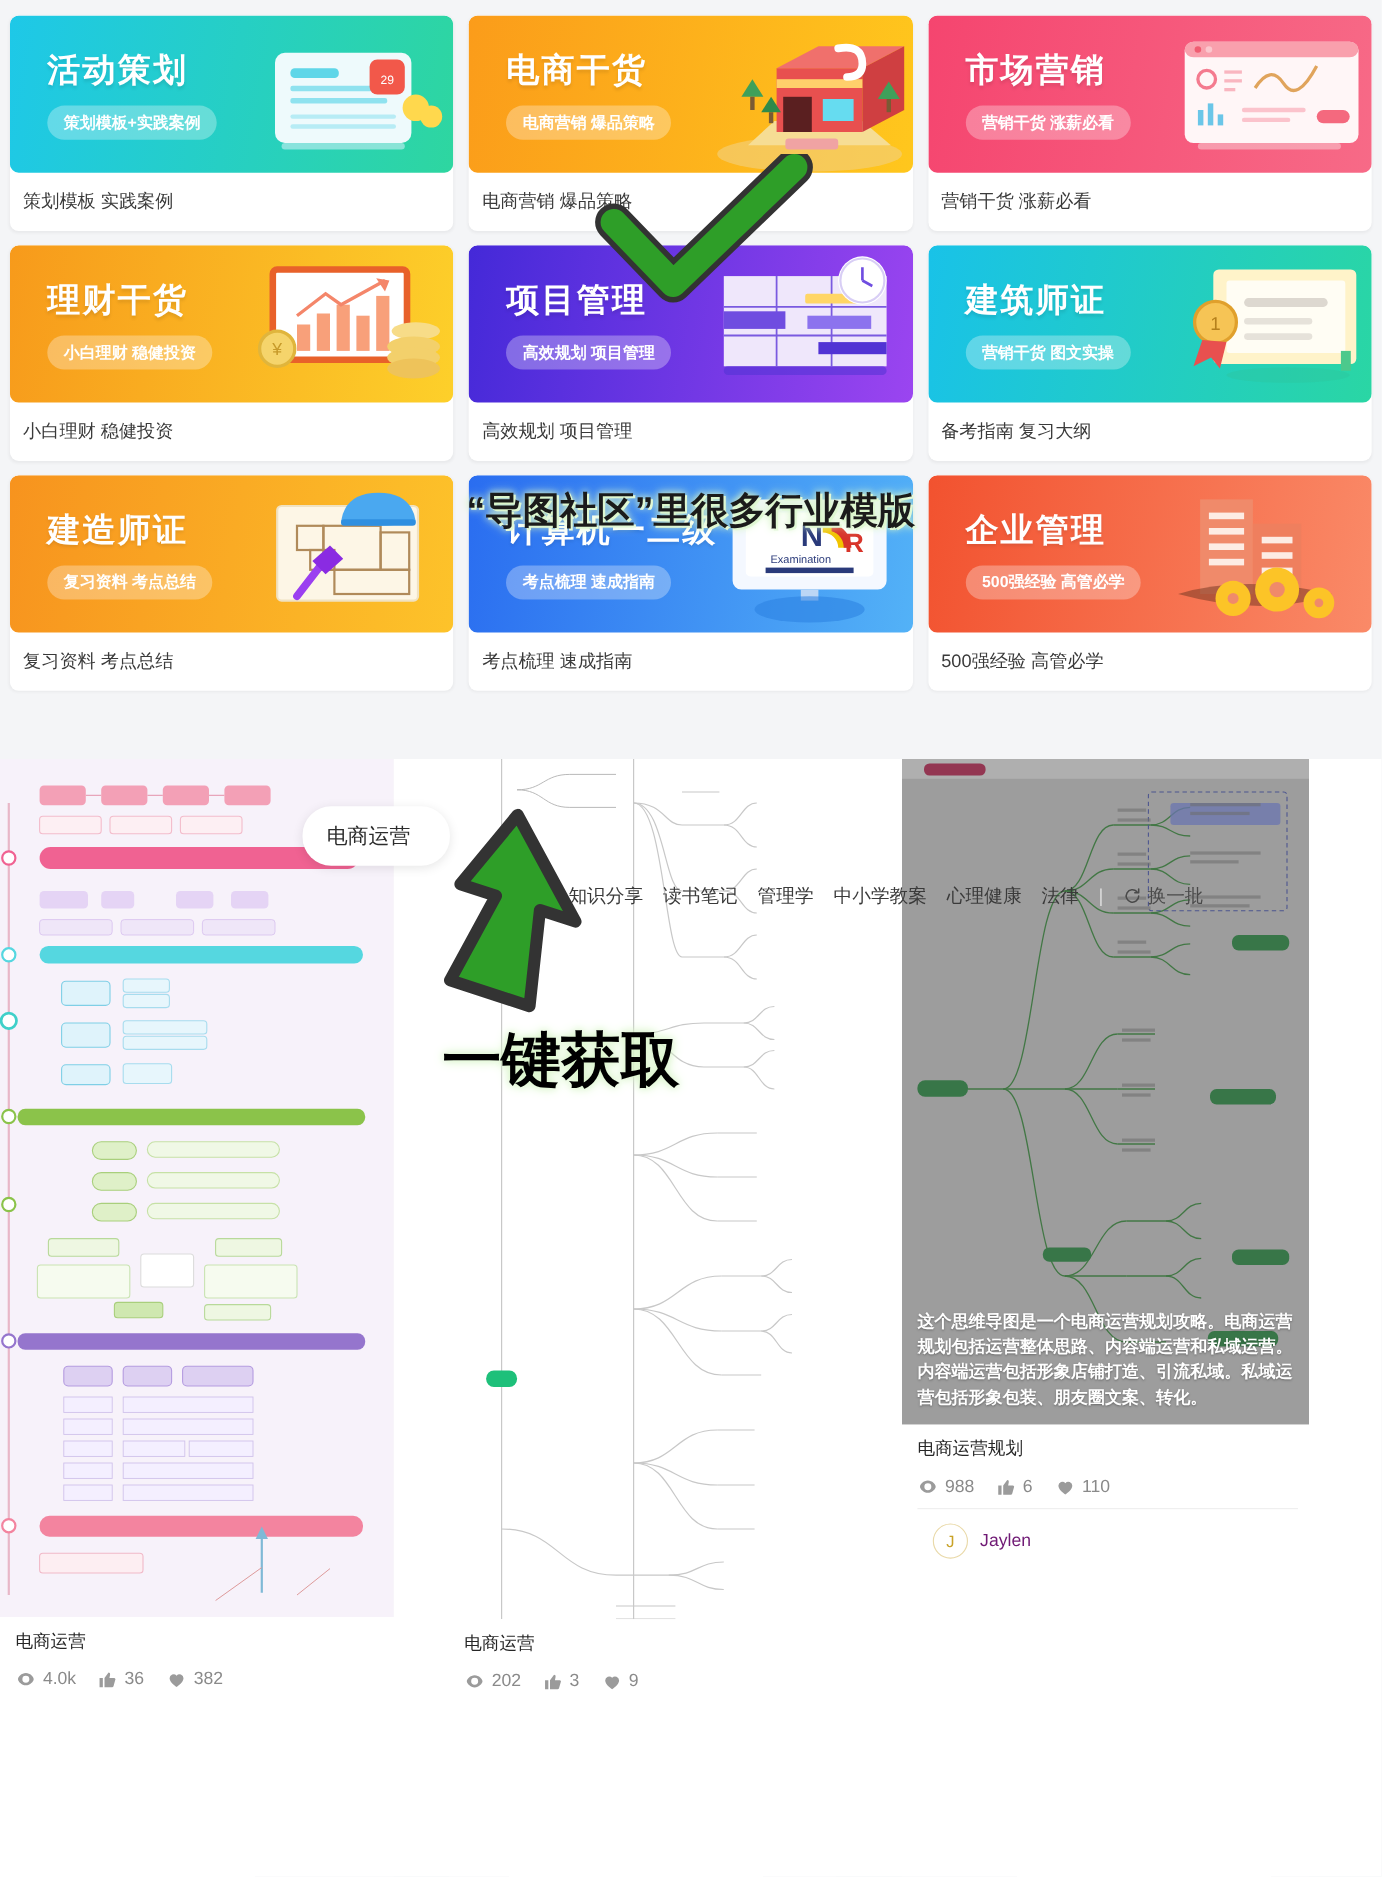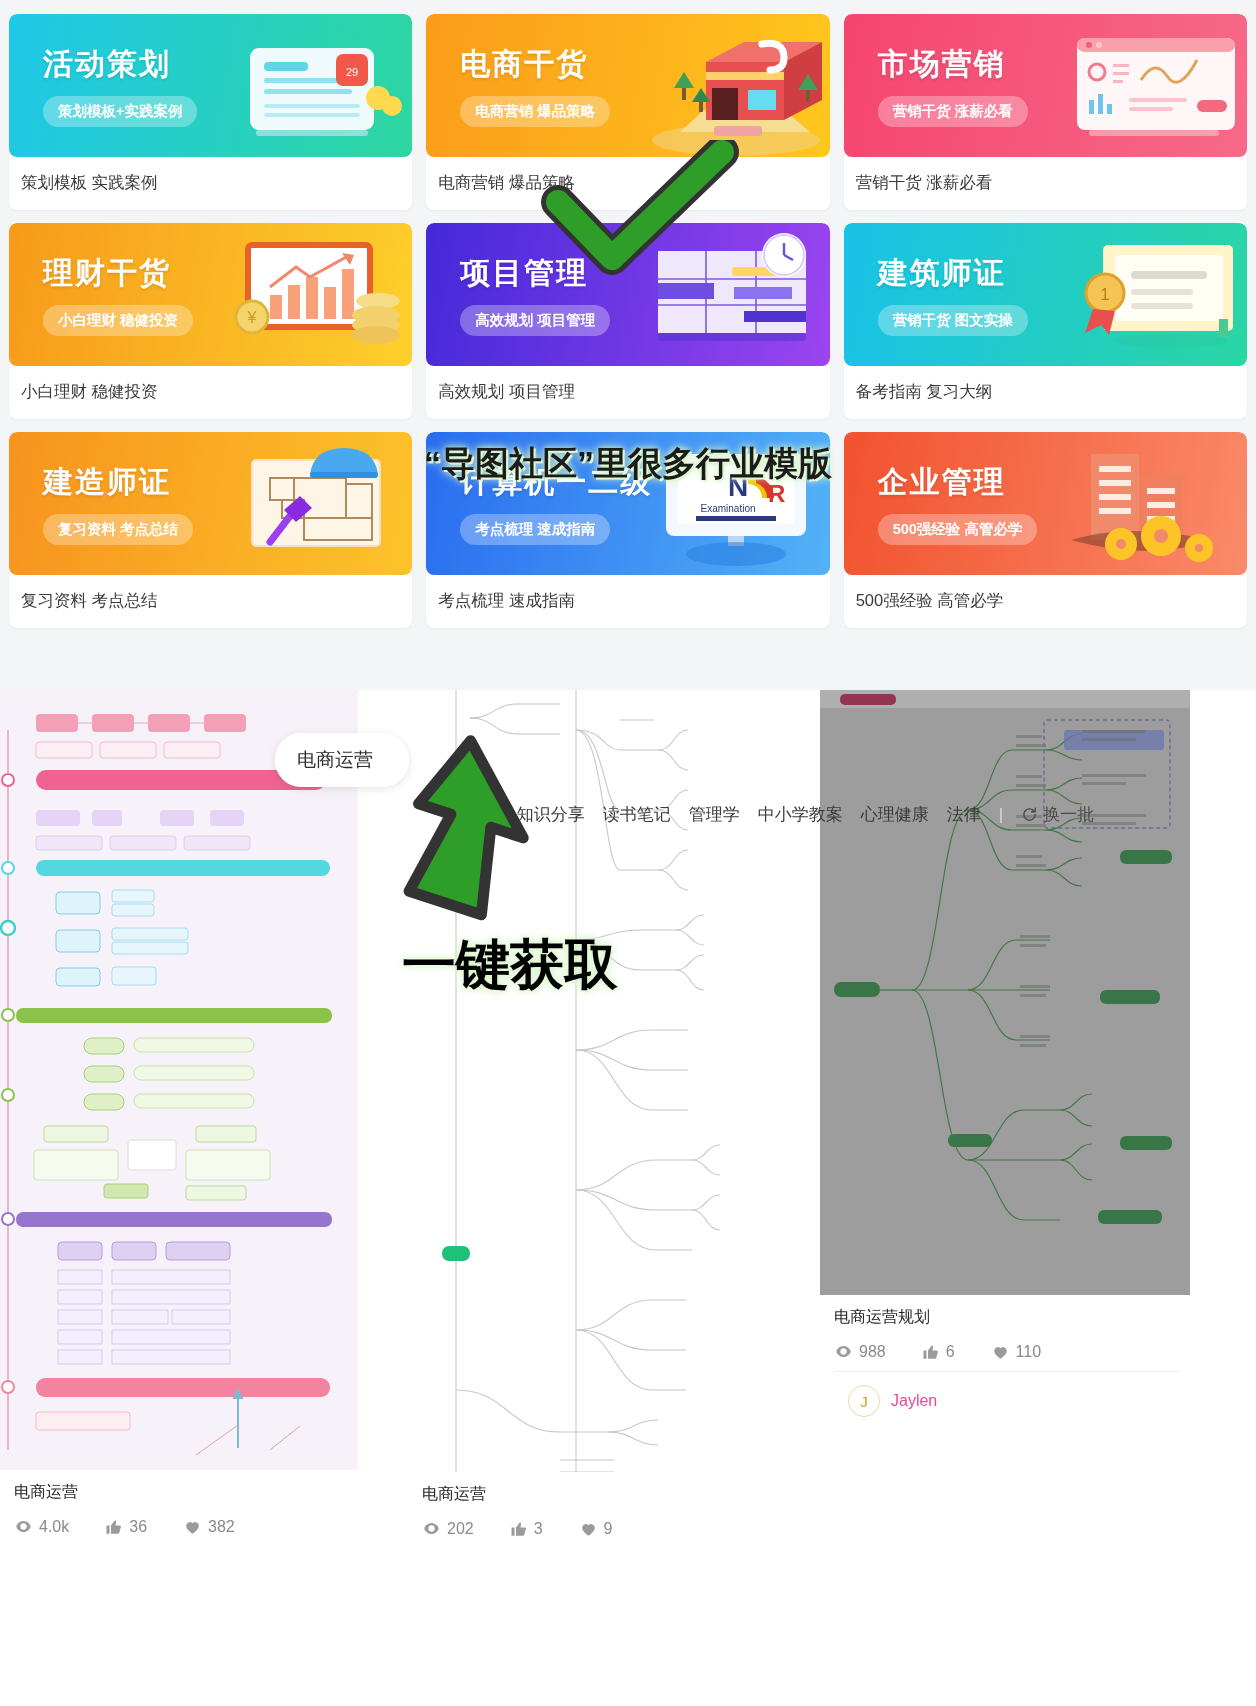--- a/index.html
+++ b/index.html
@@ -95,37 +95,37 @@
 
   .mm-thumb { position: relative; overflow: hidden; }
   .mm-1 { height: 780px; background: #f6f1f8; }
   .mm-2 { height: 782px; background: #ffffff; }
   .mm-3 { height: 605px; background: #b9b9b9; }
 
   .card-footer { padding: 12px 10px 8px 14px; }
   .card-title {
     font-size: 16px; color: #262626; margin-bottom: 14px;
   }
-  .stats { display: flex; align-items: center; gap: 36px; color: #8a8a8a; font-size: 16px;}
+  .stats { display: flex; align-items: center; gap: 20px; color: #8a8a8a; font-size: 16px;}
   .stat { display: flex; align-items: center; gap: 6px; }
   .stat svg { display:block; }
 
   .author-row {
     display:flex; align-items:center; gap:11px;
     border-top: 1px solid #eee;
     padding: 13px 14px 0 14px;
     margin-top: 10px;
   }
   .avatar {
     width: 32px; height: 32px; border-radius: 50%;
     background: #fff; border: 1.5px solid #e9d9a8;
     color: #c9a227; font-size: 15px;
     display:flex; align-items:center; justify-content:center;
   }
-  .author-name { font-size: 16px; color: #ec4899; }
+  .author-name { font-size: 16px; color: #701a75; }
 
   
   .tag-pill {
     position: absolute;
     left: 275px; top: 733px;
     background: #fff;
     border-radius: 26px;
     padding: 14px 36px 14px 22px;
     font-size: 19px;
     color: #2c2c2c;
@@ -671,20 +671,21 @@
             <rect x="262" y="132" width="54" height="3"></rect>
           <rect x="200" y="245" width="30" height="3"></rect>
             <rect x="200" y="254" width="26" height="3"></rect>
           <rect x="200" y="295" width="30" height="3"></rect>
             <rect x="200" y="304" width="26" height="3"></rect>
           <rect x="200" y="345" width="30" height="3"></rect>
             <rect x="200" y="354" width="26" height="3"></rect>
         </g>
         <rect x="0" y="0" width="370" height="605" fill="#6d6d6d" opacity="0.33"></rect>
       </svg>
+      <div class="desc-overlay">这个思维导图是一个电商运营规划攻略。电商运营规划包括运营整体思路、内容端运营和私域运营。内容端运营包括形象店铺打造、引流私域。私域运营包括形象包装、朋友圈文案、转化。</div>
     </div>
     <div class="card-footer">
       <div class="card-title">电商运营规划</div>
       <div class="stats">
         <span class="stat">
           <svg width="19" height="19" viewBox="0 0 24 24">
               <path d="M12 5c-5 0-9 4.5-9 7s4 7 9 7 9-4.5 9-7-4-7-9-7zm0 11a4 4 0 110-8 4 4 0 010 8z" fill="#9b9b9b"></path>
               <circle cx="12" cy="12" r="2" fill="#fff"></circle>
             </svg>
           <span>988</span>

